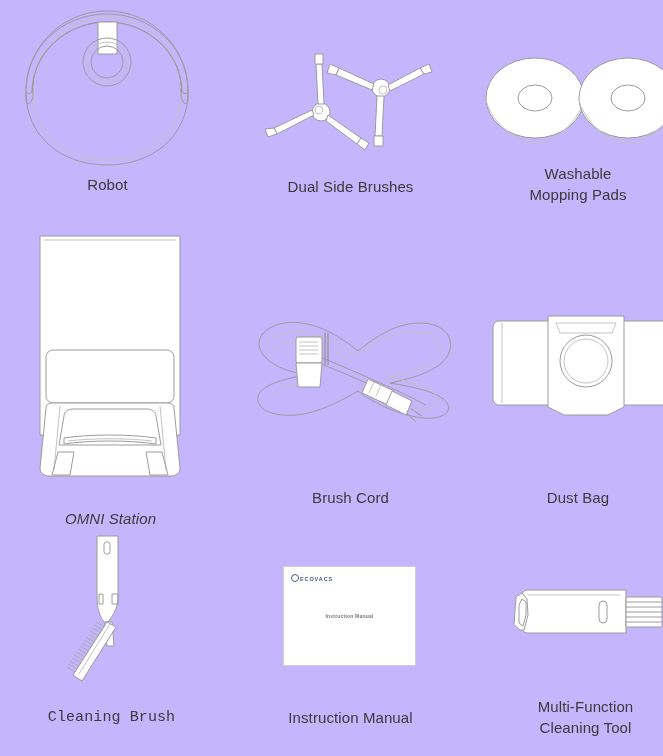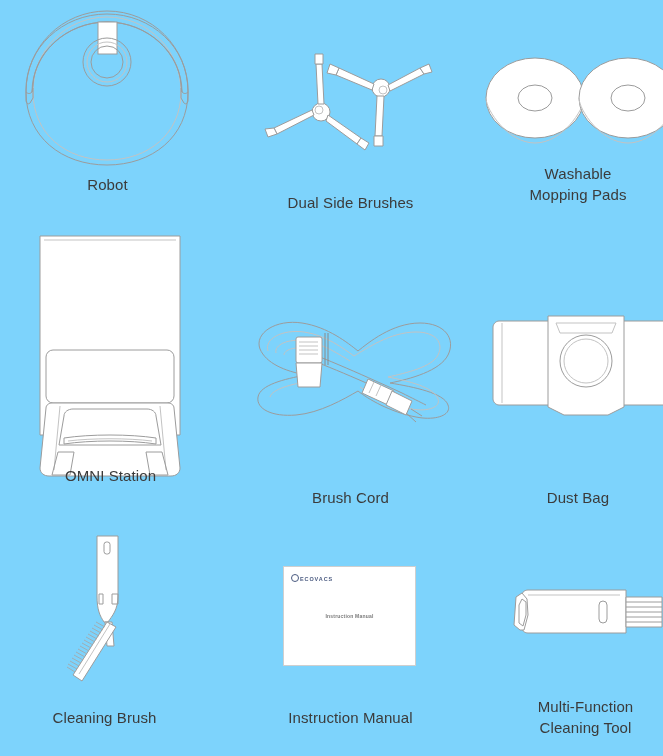--- a/index.html
+++ b/index.html
@@ -11,21 +11,21 @@
     width: 663px;
     height: 756px;
     overflow: hidden;
     font-family: "Liberation Sans", sans-serif;
     color: #3a3a3a;
   }
   #sheet {
     position: relative;
     width: 663px;
     height: 756px;
-    background: #7dd3fc;
+    background: #c4b5fd;
   }
   .cell {
     position: absolute;
     box-sizing: border-box;
   }
   .art {
     position: absolute;
     left: 0;
     top: 0;
     width: 100%;
@@ -42,33 +42,33 @@
     font-size: 15px;
     line-height: 21px;
     color: #3b3b3b;
     letter-spacing: .1px;
     white-space: pre-line;
   }
   
   #c-robot       { left: 10px;  top: 8px;   width: 195px; height: 160px; }
   #cap-robot     { left: 10px;  top: 174px; width: 195px; }
   #c-brush       { left: 268px; top: 42px;  width: 165px; height: 125px; }
-  #cap-brush     { left: 248px; top: 192px; width: 205px; }
+  #cap-brush     { left: 248px; top: 176px; width: 205px; }
   #c-pads        { left: 482px; top: 48px;  width: 200px; height: 115px; }
   #cap-pads      { left: 478px; top: 163px; width: 200px; }
   
   #c-station     { left: 30px;  top: 230px; width: 160px; height: 253px; }
-  #cap-station   { left: 18px;  top: 465px; width: 185px; }
+  #cap-station   { left: 18px;  top: 508px; width: 185px; font-style: italic; }
   #c-cord        { left: 240px; top: 305px; width: 225px; height: 120px; }
   #cap-cord      { left: 248px; top: 487px; width: 205px; }
   #c-dustbag     { left: 486px; top: 307px; width: 200px; height: 115px; }
   #cap-dustbag   { left: 478px; top: 487px; width: 200px; }
   
   #c-cbrush      { left: 60px;  top: 528px; width: 100px; height: 155px; }
-  #cap-cbrush    { left: 7px;  top: 707px; width: 195px; }
+  #cap-cbrush    { left: 14px;  top: 707px; width: 195px; font-family: Liberation Mono, monospace; }
   #c-manual      { left: 283px; top: 566px; width: 133px; height: 100px; }
   #cap-manual    { left: 248px; top: 707px; width: 205px; }
   #c-tool        { left: 508px; top: 585px; width: 158px; height: 55px; }
   #cap-tool      { left: 498px; top: 696px; width: 175px; }
 
   .ln  { fill: none; stroke: #9c9c9c; stroke-width: 1; }
   .ln-soft { fill: none; stroke: #c3c3c3; stroke-width: 1; }
   .ln-d { fill: none; stroke: #8a8a8a; stroke-width: 1; }
   .fillw { fill: #ffffff; }
 

